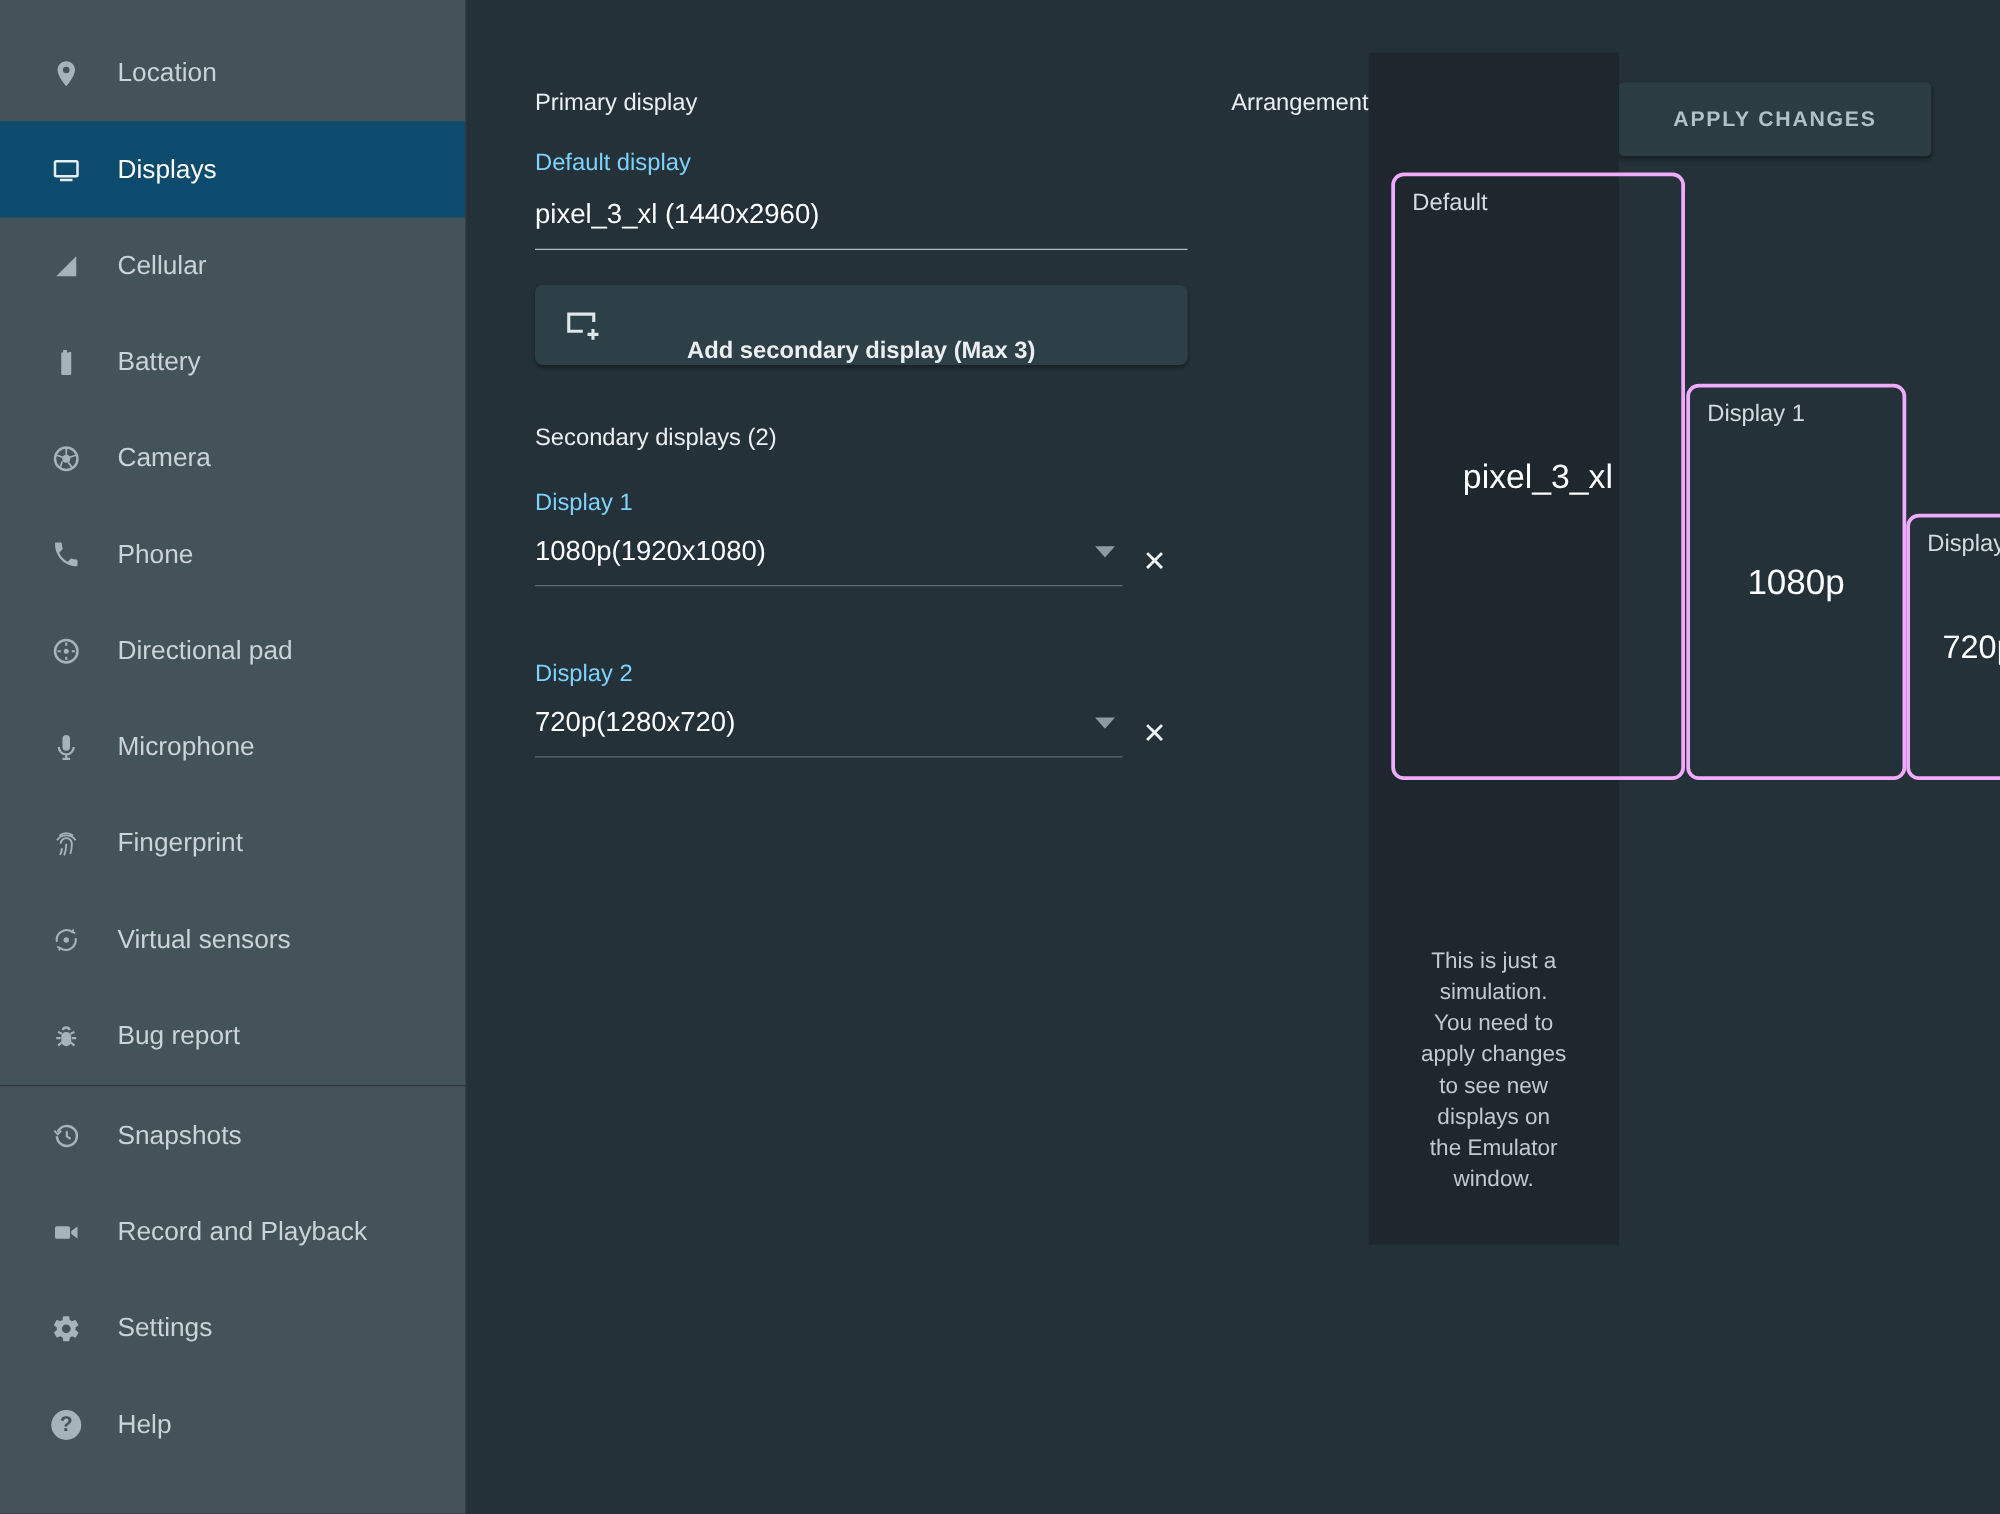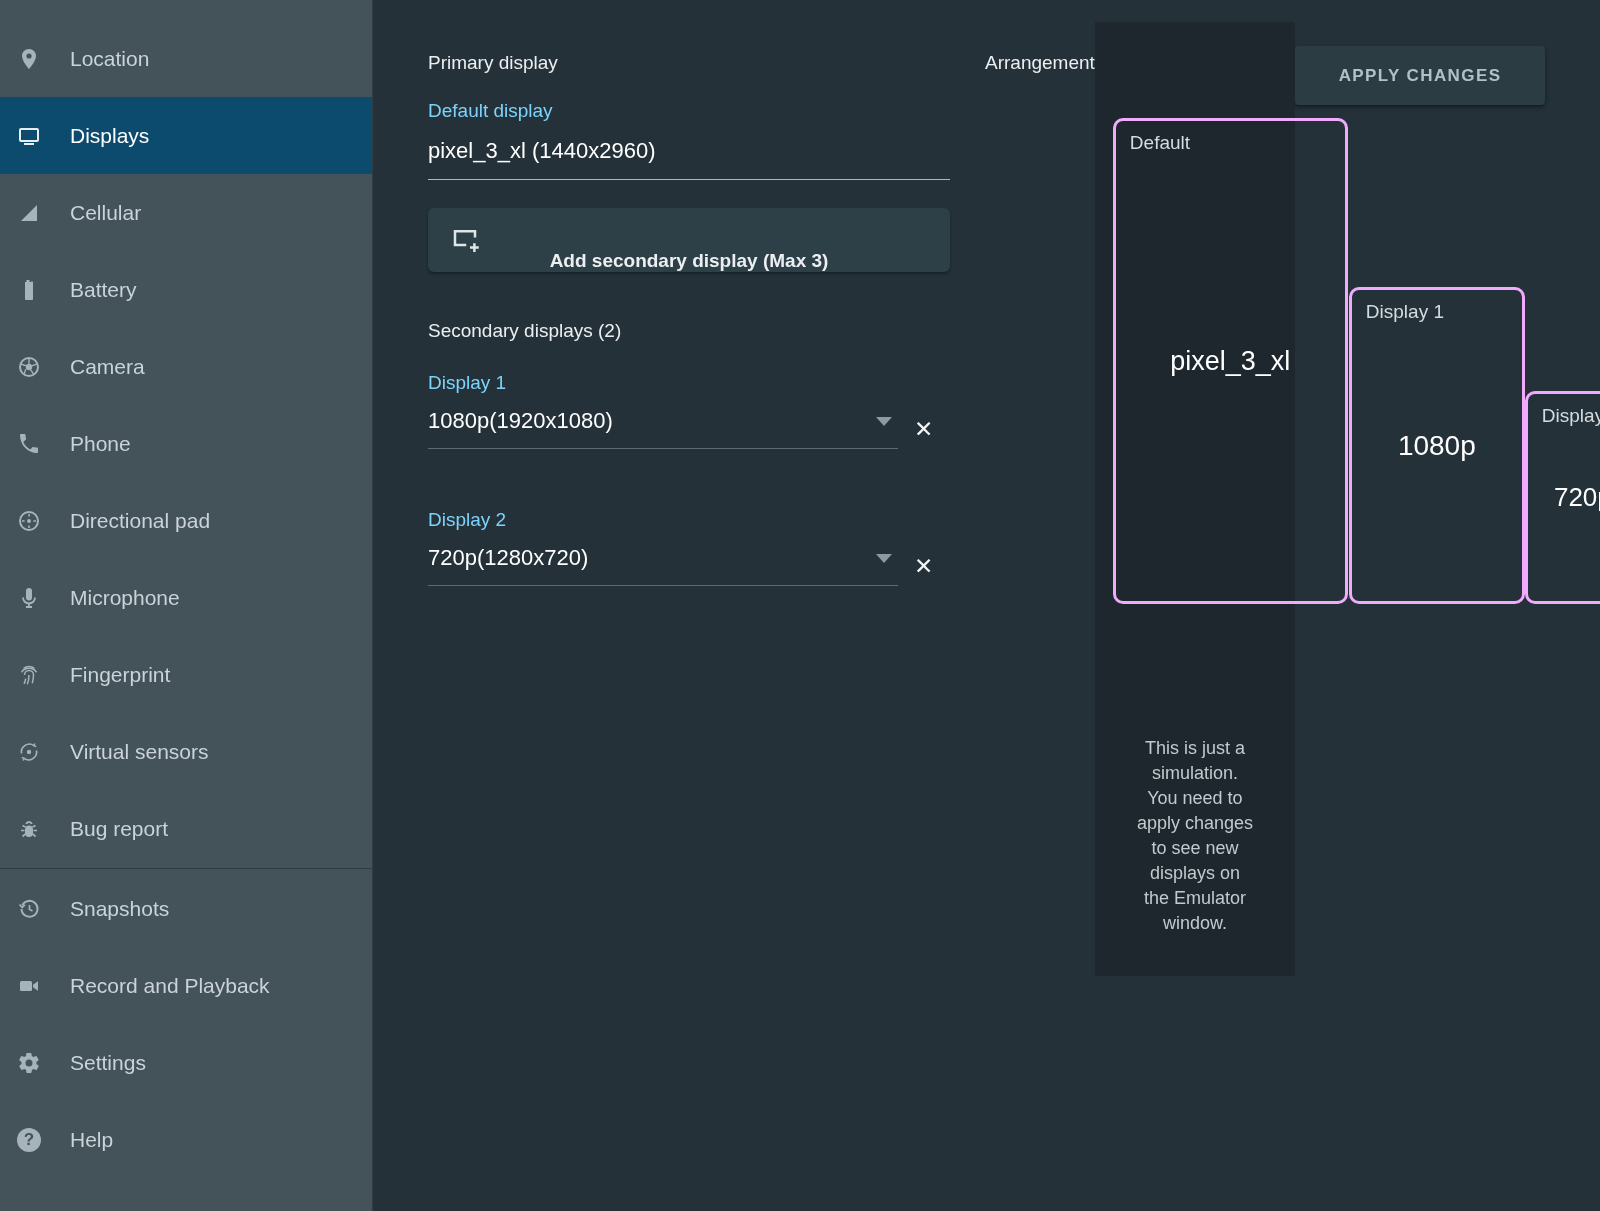--- a/index.html
+++ b/index.html
@@ -14,42 +14,42 @@
   .sidebar {
     width: 373px; flex: 0 0 373px;
     background: #44525a;
     border-right: 1px solid rgba(0,0,0,0.25);
     padding-top: 20px;
     color: #cfd8dc;
   }
   .nav-item {
     height: 77px;
     display: flex; align-items: center;
-    padding-left: 16px;
+    padding-left: 40px;
     cursor: pointer;
     font-size: 21px;
     color: #c9d3d8;
   }
   .nav-item .icon {
     width: 26px; height: 26px; margin-right: 28px;
     display: inline-flex; align-items: center; justify-content: center;
     color: #a6b3ba; flex: 0 0 26px;
   }
   .nav-item.selected { background: #0c4a6e; color: #ffffff; }
   .nav-item.selected .icon { color: #e8edef; }
   .sidebar-divider { border: none; border-top: 1px solid rgba(0,0,0,0.3); margin: 1px 0; }
   .help-badge {
     width: 24px; height: 24px; border-radius: 50%;
     background: #a6b3ba; color: #44525a;
     font-weight: bold; font-size: 17px;
     display: inline-flex; align-items: center; justify-content: center;
   }
 
   
-  .main { flex: 1; display: flex; padding-left: 55px; }
+  .main { flex: 1; display: flex; padding-left: 55px; margin-top: 20px; }
   .left-col { width: 522px; flex: 0 0 522px; }
   .right-col { width: 560px; flex: 0 0 560px; margin-left: 35px; display: flex; flex-direction: row; }
 
   .section-heading { margin-top: 52px; font-size: 19px; font-weight: normal; color: #eceff1; }
   .field-label { margin-top: 26px; font-size: 19px; color: #7dd3fc; }
   .field-value {
     margin-top: 16px; font-size: 22px; color: #ffffff;
     padding-bottom: 15px; border-bottom: 1px solid #aeb9bd;
   }
 

